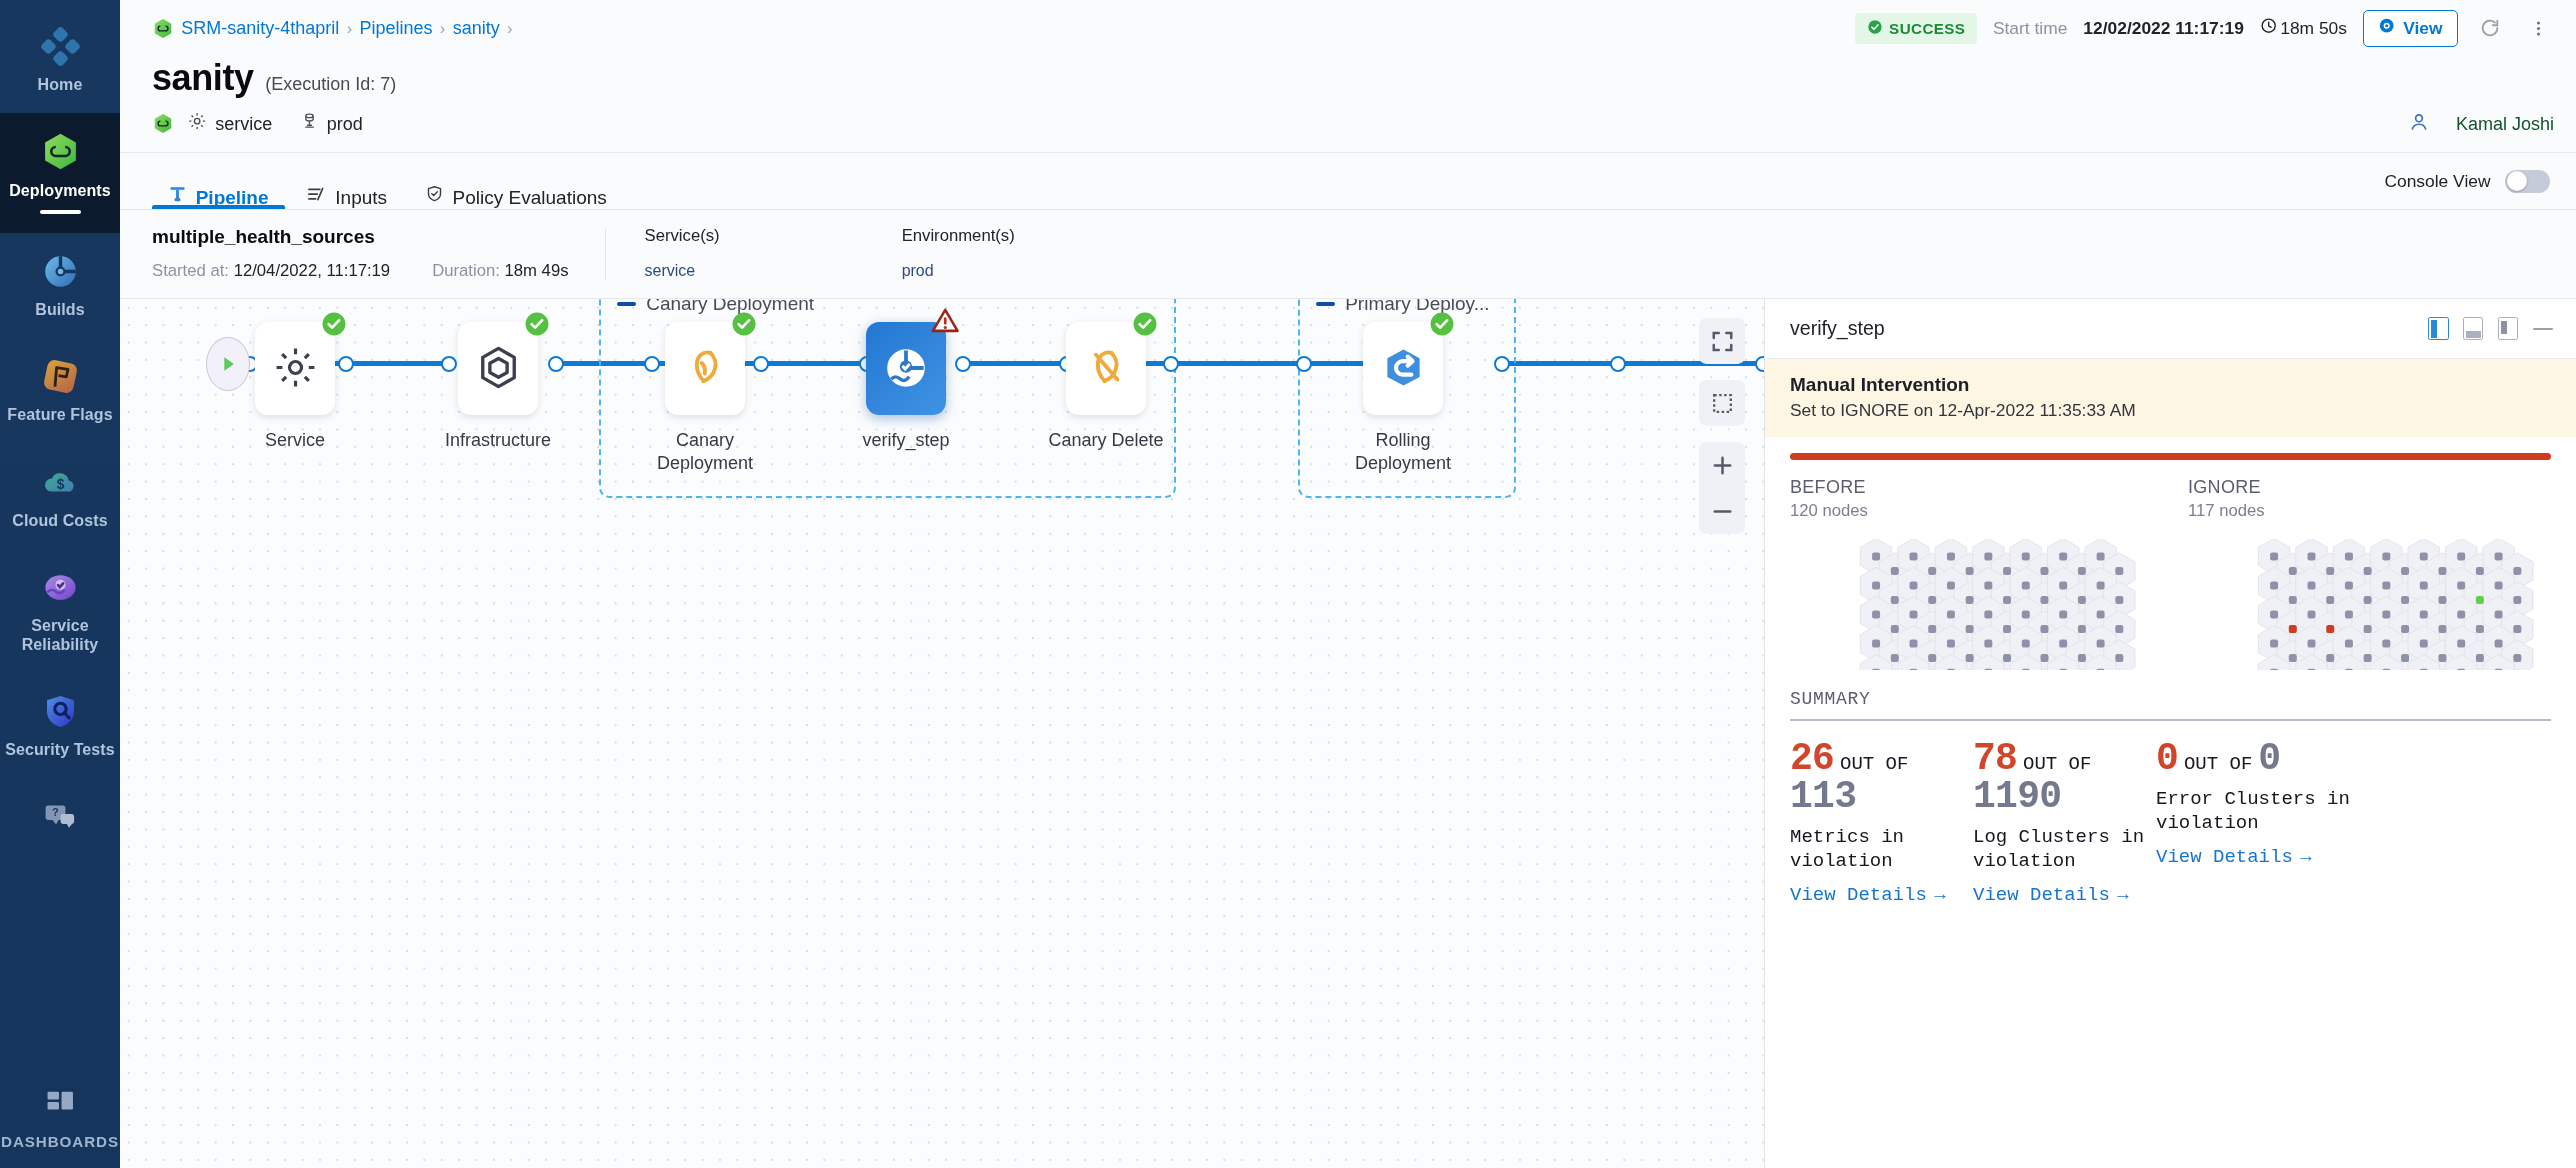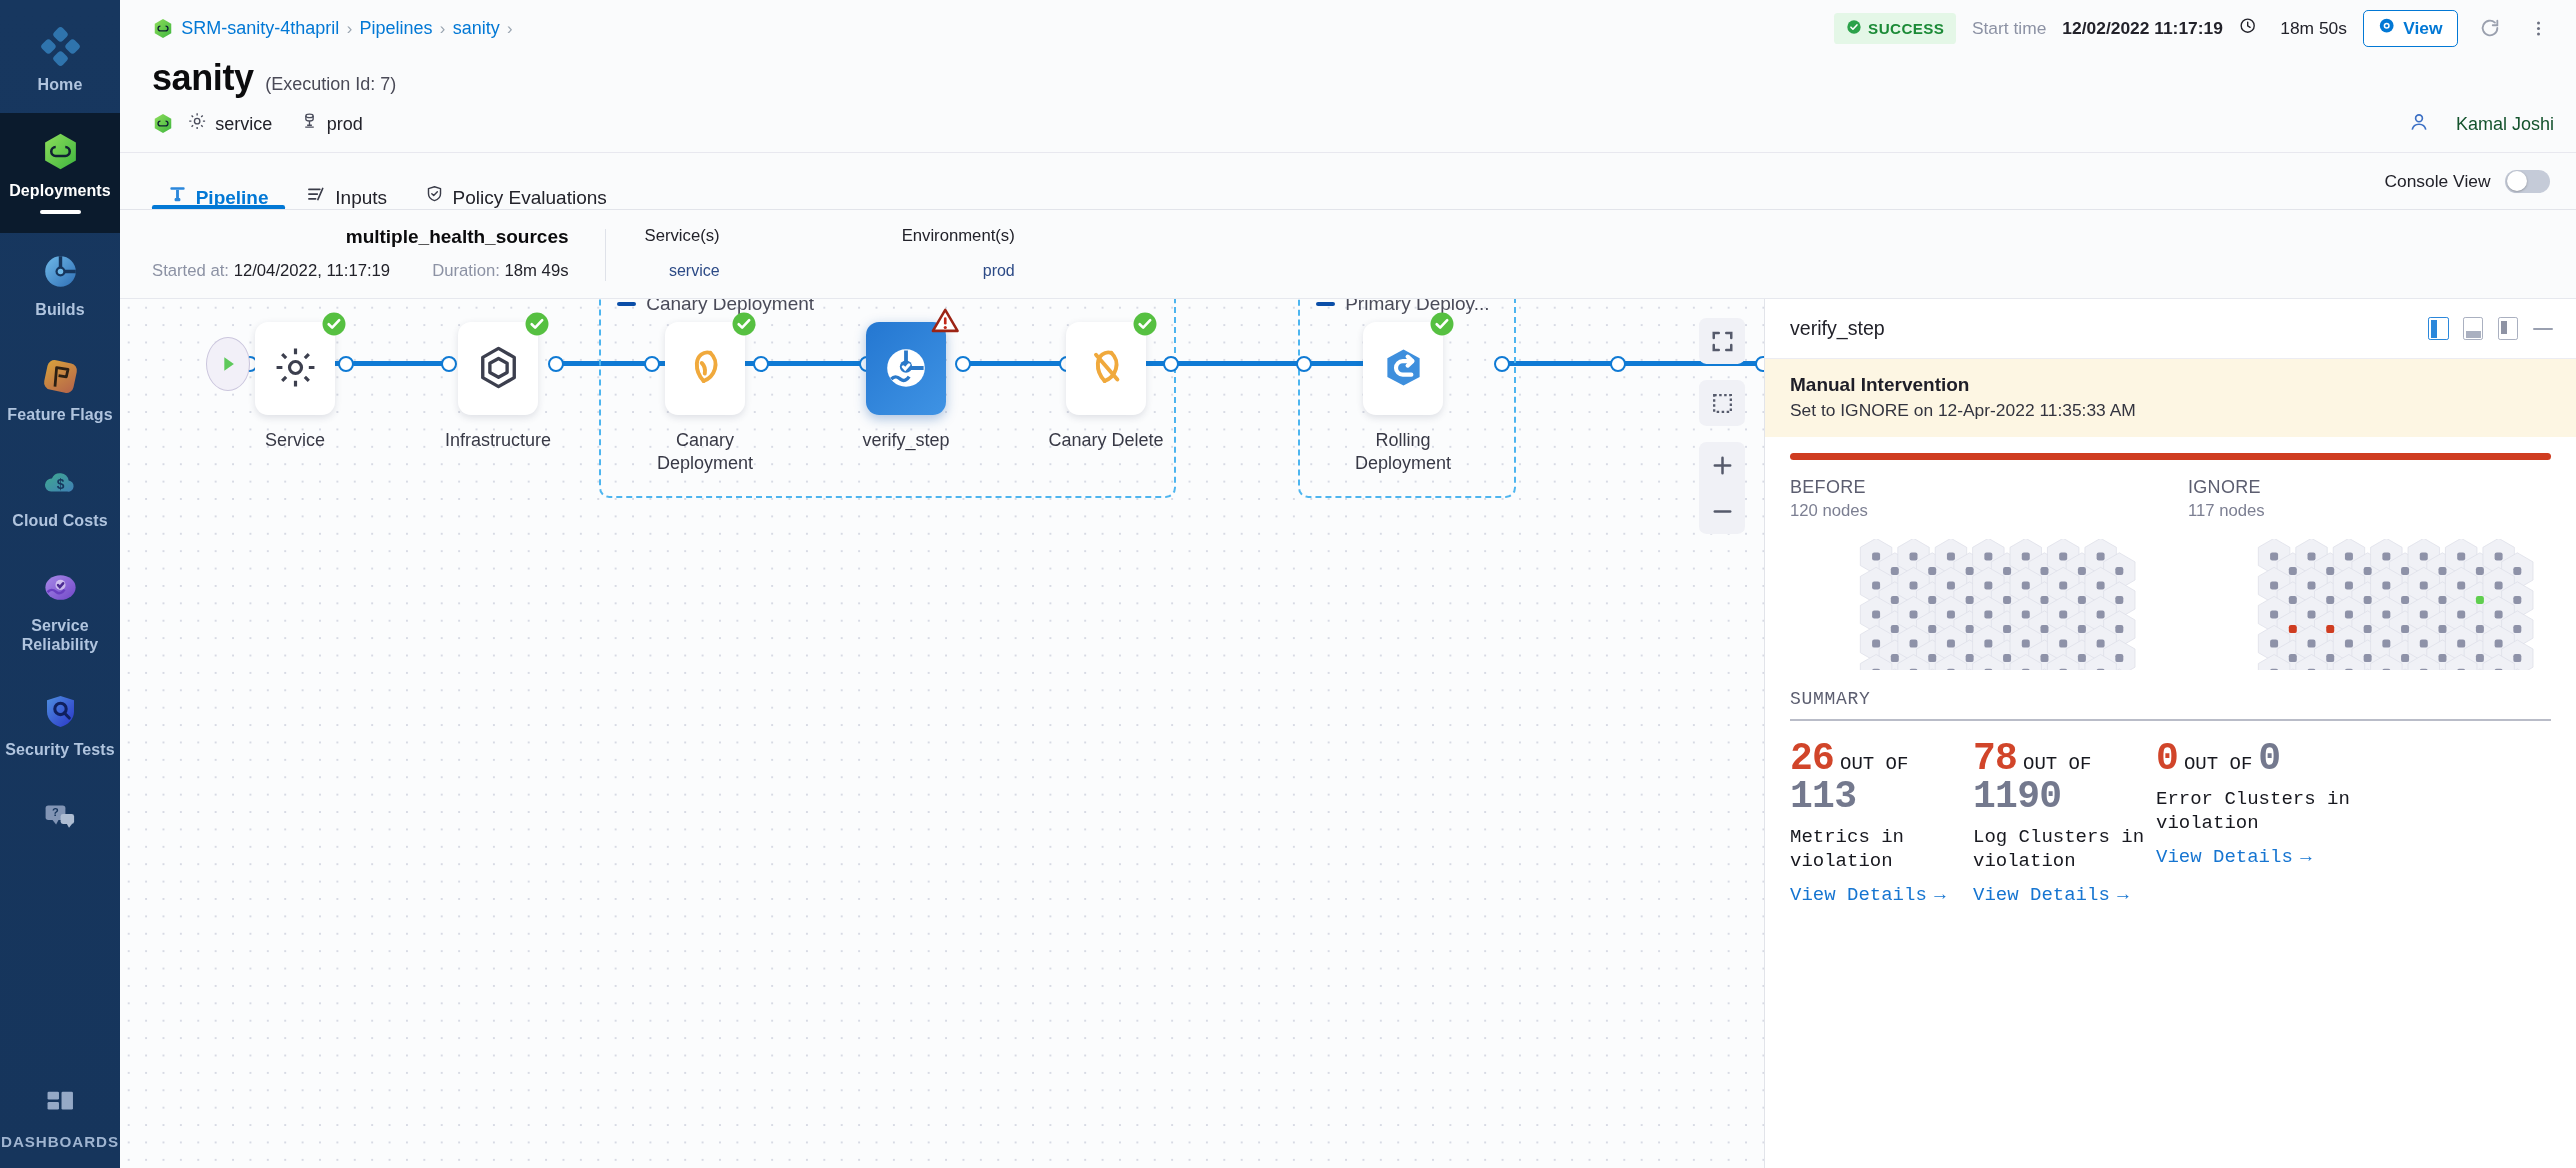--- a/index.html
+++ b/index.html
@@ -47,21 +47,21 @@
   .crumb-link { color: #0278d5; cursor: pointer; }
   .crumb-sep { color: #9aa5b1; font-size: 16.7px; }
   .hdr-right { margin-left: auto; display: flex; align-items: center; gap: 16px; }
   .badge-success {
     background: #e4f7e7; color: #1b8a36; font-size: 15.2px; font-weight: 700;
     letter-spacing: 0.4px; padding: 5.8px 11.6px; border-radius: 3.6px;
     display: flex; align-items: center; gap: 6.5px;
   }
   .lbl-muted { color: #8c92a4; font-size: 17.4px; }
   .val-strong { color: #22222a; font-size: 17.4px; font-weight: 600; }
-  .dur { display:flex; align-items:center; gap:24px; font-size:17.4px; color:#22222a;}
+  .dur { display:flex; align-items:center; gap:3px; font-size:17.4px; color:#22222a;}
   .btn-view {
     border: 1.5px solid #0278d5; color: #0278d5; background: #fff; border-radius: 5.1px;
     font-size: 17.4px; font-weight: 600; padding: 6.5px 14.5px; display:flex; align-items:center; gap:7.3px;
     cursor:pointer;
   }
   .icon-btn { width:32px; height:32px; display:flex; align-items:center; justify-content:center; cursor:pointer;}
 
   .titlerow { display:flex; align-items:baseline; gap:11.6px; padding-bottom: 2.9px;}
   .pg-title { font-size: 36px; font-weight: 700; letter-spacing: -0.4px; color:#0b0b0d;}
   .pg-sub { font-size: 18px; color:#4a4a57;}
@@ -73,21 +73,21 @@
   .tabsbar { background:#fafbfc; border-bottom:0.7px solid #e2e4ea; display:flex; align-items:center; padding: 0 26px 0 32px; height: 57px;}
   .tabs { display:flex; align-items:stretch; height:100%; gap: 5.8px;}
   .tab { display:flex; align-items:flex-end; gap:8.7px; padding: 0 16px; font-size:19px; color:#22222a; cursor:pointer; position:relative;}
   .tab.active { color:#0278d5; font-weight:700;}
   .tab.active::after { content:""; position:absolute; left:0; right:0; bottom:0; height:3.6px; background:#0278d5; border-radius:2.2px 2.2px 0 0;}
   .consoleview { margin-left:auto; display:flex; align-items:center; gap:14.5px; font-size:17.4px; color:#22222a;}
   .toggle { width:45px; height:23px; border-radius:13px; background:#c5cbd8; position:relative; cursor:pointer;}
   .toggle .knob { position:absolute; top:1.5px; left:1.5px; width:20.3px; height:20.3px; border-radius:50%; background:#fff; box-shadow:0 0.7px 2.2px rgba(0,0,0,.3);}
 
   
-  .stagebar { background:#fafbfc; border-bottom:0.7px solid #e6e8ee; padding: 16px 32px 17.4px 32px; display:flex; align-items:flex-start;text-align:right;}
+  .stagebar { background:#fafbfc; border-bottom:0.7px solid #e6e8ee; padding: 16px 32px 17.4px 32px; display:flex; align-items:flex-start;}
   .sb-col { padding-right: 29px; }
   .sb-name { font-size:19px; font-weight:700; color:#0b0b0d; margin-bottom:13px;}
   .sb-line { display:flex; gap:42px; align-items:center;}
   .sb-muted { font-size:16.7px; color:#8c92a4;}
   .sb-muted b { color:#22222a; font-weight:400;}
   .sb-div { width:0.7px; align-self:stretch; background:#dfe2e9; margin: 2.9px 39px 0 7.3px;}
   .sb-grp { margin-right: 182px; }
   .sb-grp-h { font-size:16.7px; color:#22222a; margin-bottom:16px; font-weight:400;}
   .sb-grp-v { font-size:16px; color:#2c4a86;}
 

